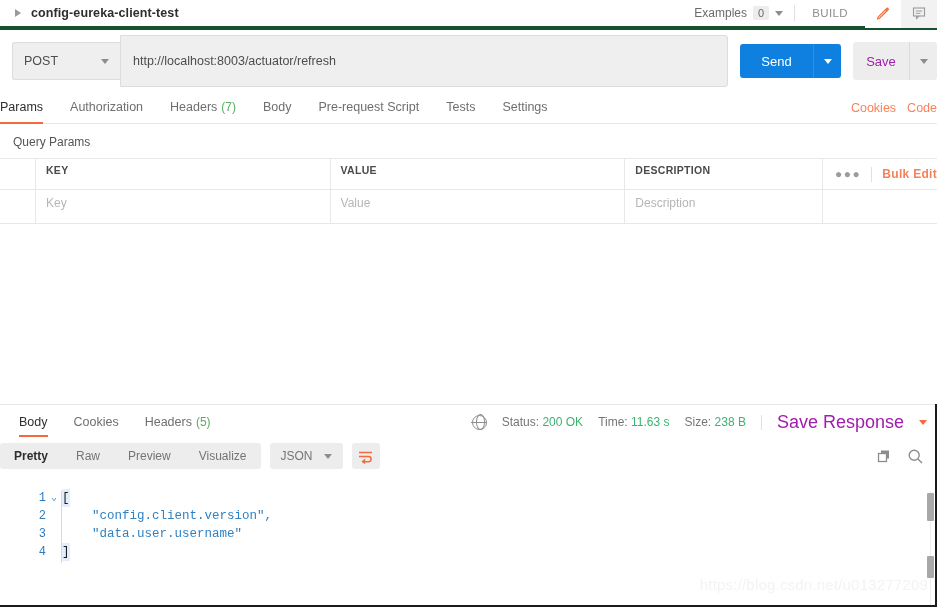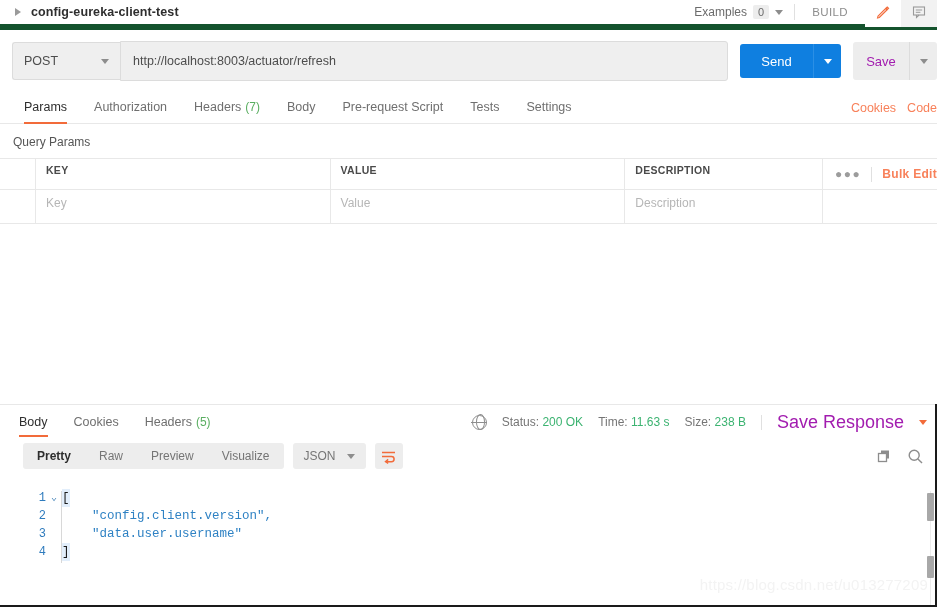--- a/index.html
+++ b/index.html
@@ -10,21 +10,21 @@
     overflow: hidden;
   }
   body { position: relative; }
 
   
   .topbar {
     height: 30px;
     display: flex;
     align-items: center;
     background: #ffffff;
-    border-bottom: 6px solid #14532d;
+    border-bottom: 4px solid #14532d;
     position: relative;
   }
   .tab-expand {
     width: 10px; height: 10px;
     margin-left: 13px; margin-right: 8px;
     position: relative; flex: 0 0 auto;
   }
   .tab-expand::before {
     content: "";
     position: absolute; left: 2px; top: 1px;
@@ -85,21 +85,21 @@
     border: 1px solid #dcdcdc;
     border-right: none;
     background: #efefef;
     display: flex; align-items: center;
     padding: 0 11px;
     font-size: 12.5px; color: #4d4d4d;
     border-radius: 3px 0 0 3px;
   }
   .method-box .caret-dn { margin-left: auto; }
   .url-input {
-    flex: 1 1 auto; height: 40px;
+    flex: 1 1 auto; height: 52px;
     border: 1px solid #dcdcdc;
     background: #efefef;
     display: flex; align-items: center;
     padding: 0 12px;
     font-size: 12.5px; color: #4d4d4d;
     border-radius: 0 3px 3px 0;
     margin-right: 12px;
     overflow: hidden; white-space: nowrap;
   }
   .send-group {
@@ -132,21 +132,21 @@
   .save-caret {
     background: #ededed; width: 28px;
     display: flex; align-items: center; justify-content: center;
     border-left: 1px solid #dcdcdc;
   }
 
   
   .req-tabs {
     height: 32px;
     display: flex; align-items: stretch;
-    padding-left: 24px;
+    padding-left: 0;
     border-bottom: 1px solid #e8e8e8;
     position: relative;
   }
   .req-tab {
     font-size: 12.5px; color: #6f6f6f;
     display: flex; align-items: center;
     margin-right: 27px;
     position: relative;
     padding-bottom: 2px;
   }
@@ -250,21 +250,21 @@
   .save-resp-caret {
     width: 0; height: 0;
     border-left: 4px solid transparent;
     border-right: 4px solid transparent;
     border-top: 5px solid #f26b3a;
   }
 
   .resp-toolbar {
     height: 34px;
     display: flex; align-items: center;
-    padding-left: 23px; gap: 9px;
+    padding-left: 0; gap: 9px;
   }
   .seg-group {
     display: flex; background: #ededed;
     border-radius: 3px; height: 26px; align-items: stretch;
   }
   .seg {
     display: flex; align-items: center;
     padding: 0 14px;
     font-size: 12px; color: #757575;
   }

